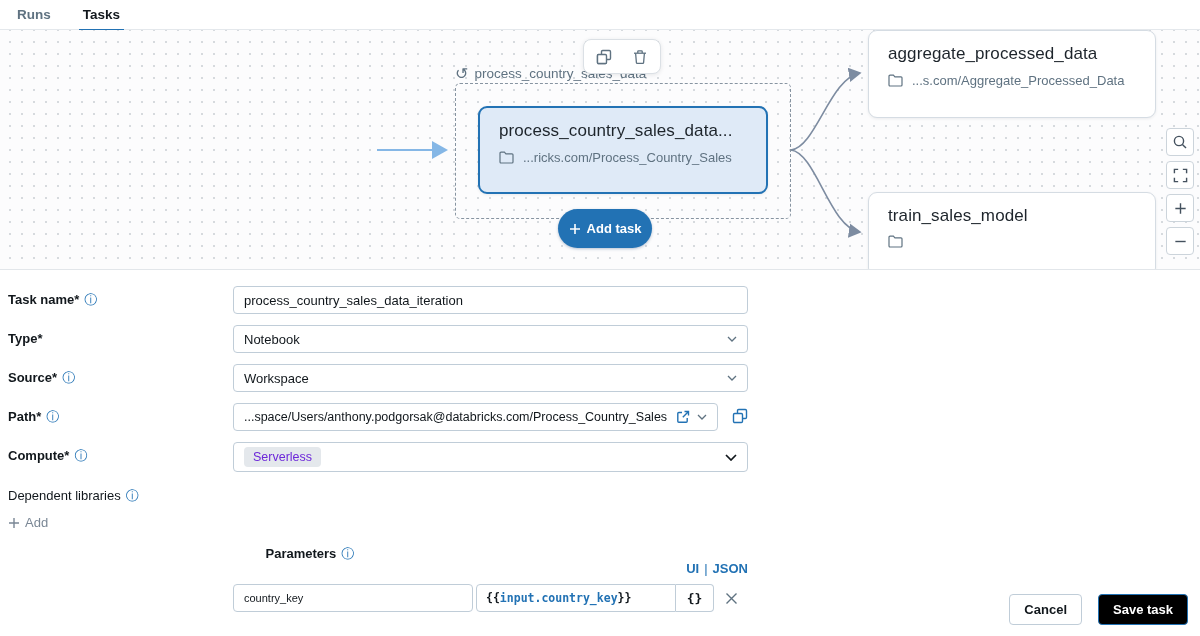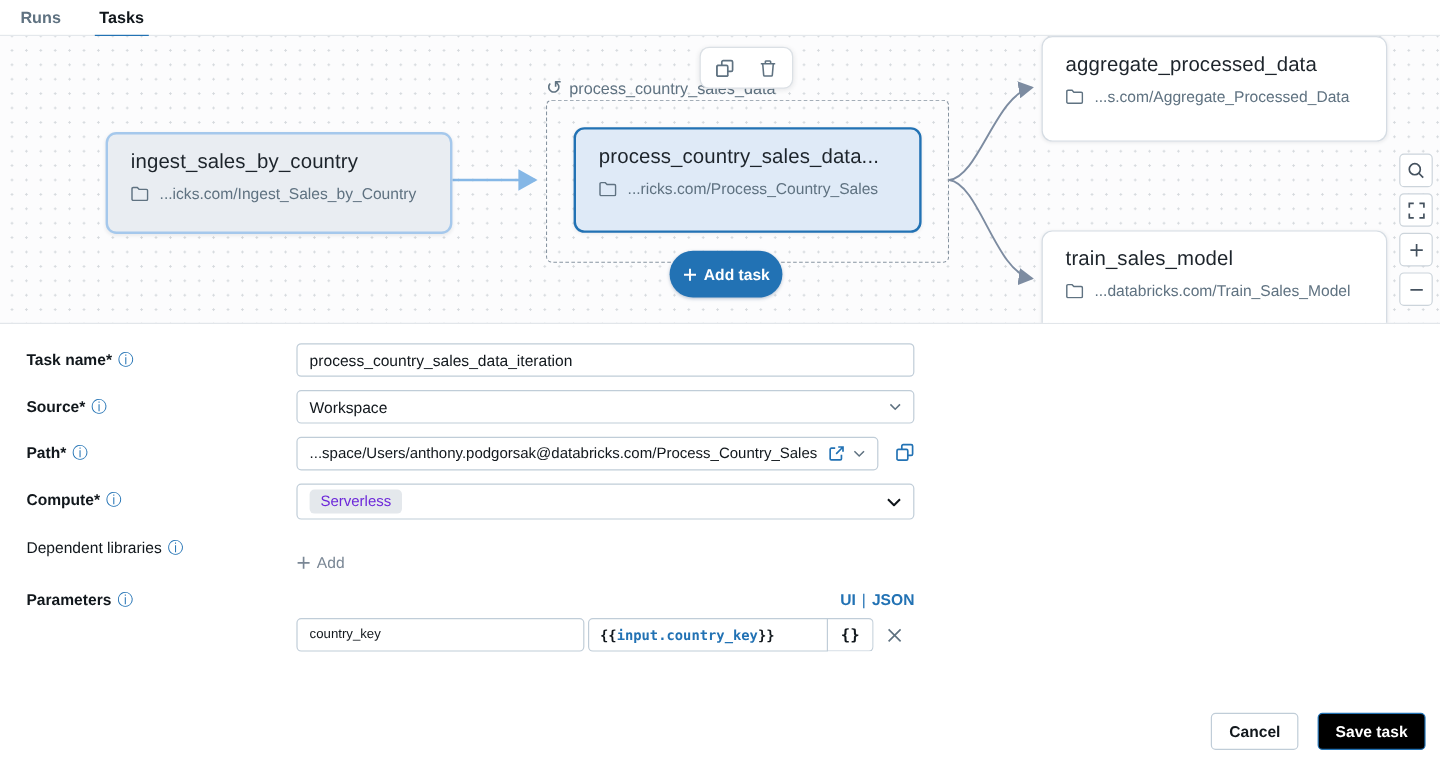--- a/index.html
+++ b/index.html
@@ -37,39 +37,39 @@
   .tool-btn { width:30px; height:27px; display:flex; align-items:center; justify-content:center; color:#5f7281; border-radius:4px; cursor:pointer; }
 
   .add-task { position:absolute; left:558px; top:179px; width:94px; height:39px; border-radius:20px; background:#2272b4; color:#fff; display:flex; align-items:center; justify-content:center; gap:6px; font-size:13px; font-weight:700; box-shadow:0 1px 3px rgba(20,60,110,.3); cursor:pointer; z-index:2; }
 
   .edges { position:absolute; left:0; top:0; width:1200px; height:240px; pointer-events:none; }
 
   .zoom-controls { position:absolute; right:6px; top:98px; display:flex; flex-direction:column; gap:5px; z-index:3; }
   .zoom-btn { width:28px; height:28px; background:#fff; border:1px solid #ccd4db; border-radius:4px; display:flex; align-items:center; justify-content:center; color:#44515e; cursor:pointer; }
 
   
-  .panel { position:relative; height:365px; background:#fff; padding:16px 0 0 22px; }
+  .panel { position:relative; height:365px; background:#fff; padding:16px 0 0 8px; }
   .form-row { display:flex; align-items:flex-start; margin-bottom:11px; }
   .form-label { width:225px; padding-top:6px; font-size:13px; font-weight:700; color:#11171c; display:flex; align-items:center; gap:5px; }
   .info { color:#2272b4; font-size:13px; font-weight:400; line-height:13px; cursor:pointer; }
   .field { width:515px; height:28px; border:1px solid #c0cdd8; border-radius:4px; background:#fff; display:flex; align-items:center; padding:0 10px; font-size:13px; color:#11171c; }
   input.field { outline:none; }
   .select { justify-content:space-between; cursor:pointer; }
   .chev { color:#5f7281; flex:0 0 auto; }
 
   .path-row .field { width:485px; gap:7px; }
   .path-text { flex:1 1 auto; overflow:hidden; white-space:nowrap; font-size:12.5px; }
   .icon-btn-blue { color:#2272b4; display:flex; align-items:center; cursor:pointer; flex:0 0 auto; }
   .copy-outside { margin-left:14px; margin-top:5px; }
 
   .chip { background:#e4e8ec; border-radius:4px; padding:3px 9px; font-size:12.5px; color:#6d28d9; }
 
   .add-lib { display:flex; align-items:center; gap:5px; color:#7a8795; font-size:13px; margin-top:6px; cursor:pointer; }
 
-  .param-header { display:flex; width:740px; align-items:center; margin-bottom:8px; }
+  .param-header { display:flex; width:740px; align-items:center; margin-bottom:8px;flex-direction:column; }
   .param-links { margin-left:auto; font-size:13px; font-weight:600; display:flex; gap:5px; align-items:center; }
   .param-links .lnk { color:#2272b4; cursor:pointer; }
   .param-links .sep { color:#2272b4; font-weight:400; }
   .param-row { display:flex; align-items:center; margin-left:225px; }
   .param-key { width:240px; height:28px; border:1px solid #c0cdd8; border-radius:4px; padding:0 10px; font-size:11px; color:#11171c; outline:none; }
   .param-val { width:200px; height:28px; border:1px solid #c0cdd8; border-left:1px solid #c0cdd8; border-radius:4px 0 0 4px; margin-left:3px; display:flex; align-items:center; padding:0 9px; font-family:"DejaVu Sans Mono", monospace; font-size:11.5px; font-weight:700; color:#11171c; white-space:nowrap; overflow:hidden; }
   .param-val .inner { color:#2272b4; }
   .param-braces { width:38px; height:28px; border:1px solid #c0cdd8; border-left:none; border-radius:0 4px 4px 0; display:flex; align-items:center; justify-content:center; font-family:"DejaVu Sans Mono", monospace; font-size:13px; font-weight:700; color:#11171c; cursor:pointer; background:#fff; }
   .param-x { margin-left:11px; color:#5f7281; cursor:pointer; display:flex; align-items:center; }
 
@@ -120,29 +120,20 @@
       </div>
       <div class="tool-btn">
         <svg width="16" height="16" viewBox="0 0 16 16" fill="none" stroke="currentColor" stroke-width="1.3">
           <path d="M2,4.2 H14"></path>
           <path d="M5.8,4 V2.4 a0.6,0.6 0 0 1 0.6,-0.6 h3.2 a0.6,0.6 0 0 1 0.6,0.6 V4"></path>
           <path d="M3.6,4.2 L4.4,13.6 a0.8,0.8 0 0 0 0.8,0.7 h5.6 a0.8,0.8 0 0 0 0.8,-0.7 L12.4,4.2"></path>
         </svg>
       </div>
     </div>
 
-    <div class="node node-ingest">
-      <div class="title">ingest_sales_by_country</div>
-      <div class="sub">
-        <svg width="15" height="13" viewBox="0 0 15 13" fill="none" stroke="#5f7281" stroke-width="1.2">
-          <path d="M1,2.2 a1,1 0 0 1 1,-1 h3.4 l1.5,1.6 H13 a1,1 0 0 1 1,1 V11 a1,1 0 0 1 -1,1 H2 a1,1 0 0 1 -1,-1 z"></path>
-        </svg>
-        <span>...icks.com/Ingest_Sales_by_Country</span>
-      </div>
-    </div>
 
     <div class="node node-process">
       <div class="title">process_country_sales_data...</div>
       <div class="sub">
         <svg width="15" height="13" viewBox="0 0 15 13" fill="none" stroke="#5f7281" stroke-width="1.2">
           <path d="M1,2.2 a1,1 0 0 1 1,-1 h3.4 l1.5,1.6 H13 a1,1 0 0 1 1,1 V11 a1,1 0 0 1 -1,1 H2 a1,1 0 0 1 -1,-1 z"></path>
         </svg>
         <span>...ricks.com/Process_Country_Sales</span>
       </div>
     </div>
@@ -156,21 +147,20 @@
         <span>...s.com/Aggregate_Processed_Data</span>
       </div>
     </div>
 
     <div class="node node-train">
       <div class="title">train_sales_model</div>
       <div class="sub">
         <svg width="15" height="13" viewBox="0 0 15 13" fill="none" stroke="#5f7281" stroke-width="1.2">
           <path d="M1,2.2 a1,1 0 0 1 1,-1 h3.4 l1.5,1.6 H13 a1,1 0 0 1 1,1 V11 a1,1 0 0 1 -1,1 H2 a1,1 0 0 1 -1,-1 z"></path>
         </svg>
-        <span>...databricks.com/Train_Sales_Model</span>
       </div>
     </div>
 
     <div class="add-task">
       <svg width="12" height="12" viewBox="0 0 12 12" stroke="#fff" stroke-width="1.6">
         <path d="M6,1 V11 M1,6 H11"></path>
       </svg>
       <span>Add task</span>
     </div>
 
@@ -202,20 +192,31 @@
   <div class="panel">
 
     <div class="form-row">
       <div class="form-label">
         <span>Task name*</span>
         <span class="info">ⓘ</span>
       </div>
       <input class="field" readonly="" value="process_country_sales_data_iteration" style="">
     </div>
 
+    <div class="form-row">
+      <div class="form-label">
+        <span>Type*</span>
+      </div>
+      <div class="field select">
+        <span>Notebook</span>
+        <svg class="chev" width="10" height="6" viewBox="0 0 10 6" fill="none" stroke="currentColor" stroke-width="1.3">
+            <path d="M1,1 L5,5 L9,1"></path>
+          </svg>
+      </div>
+    </div>
 
     <div class="form-row">
       <div class="form-label">
         <span>Source*</span>
         <span class="info">ⓘ</span>
       </div>
       <div class="field select">
         <span>Workspace</span>
         <svg class="chev" width="10" height="6" viewBox="0 0 10 6" fill="none" stroke="currentColor" stroke-width="1.3">
             <path d="M1,1 L5,5 L9,1"></path>
@@ -254,21 +255,21 @@
         <span class="info">ⓘ</span>
       </div>
       <div class="field select" style="height:30px;">
         <span class="chip">Serverless</span>
         <svg class="chev" width="12" height="7" viewBox="0 0 12 7" fill="none" stroke="#11171c" stroke-width="1.7">
             <path d="M1,1 L6,6 L11,1"></path>
           </svg>
       </div>
     </div>
 
-    <div class="form-row" style="margin-top:16px; margin-bottom:16px;">
+    <div class="form-row" style="margin-top:16px; margin-bottom:16px;flex-direction:column;">
       <div class="form-label" style="padding-top:0; font-weight:400;">
         <span style="font-weight:400; color:#11171c;">Dependent libraries</span>
         <span class="info">ⓘ</span>
       </div>
       <div class="add-lib" style="margin-top:12px;">
         <svg width="12" height="12" viewBox="0 0 12 12" stroke="#7a8795" stroke-width="1.4">
             <path d="M6,1 V11 M1,6 H11"></path>
           </svg>
         <span>Add</span>
       </div>

